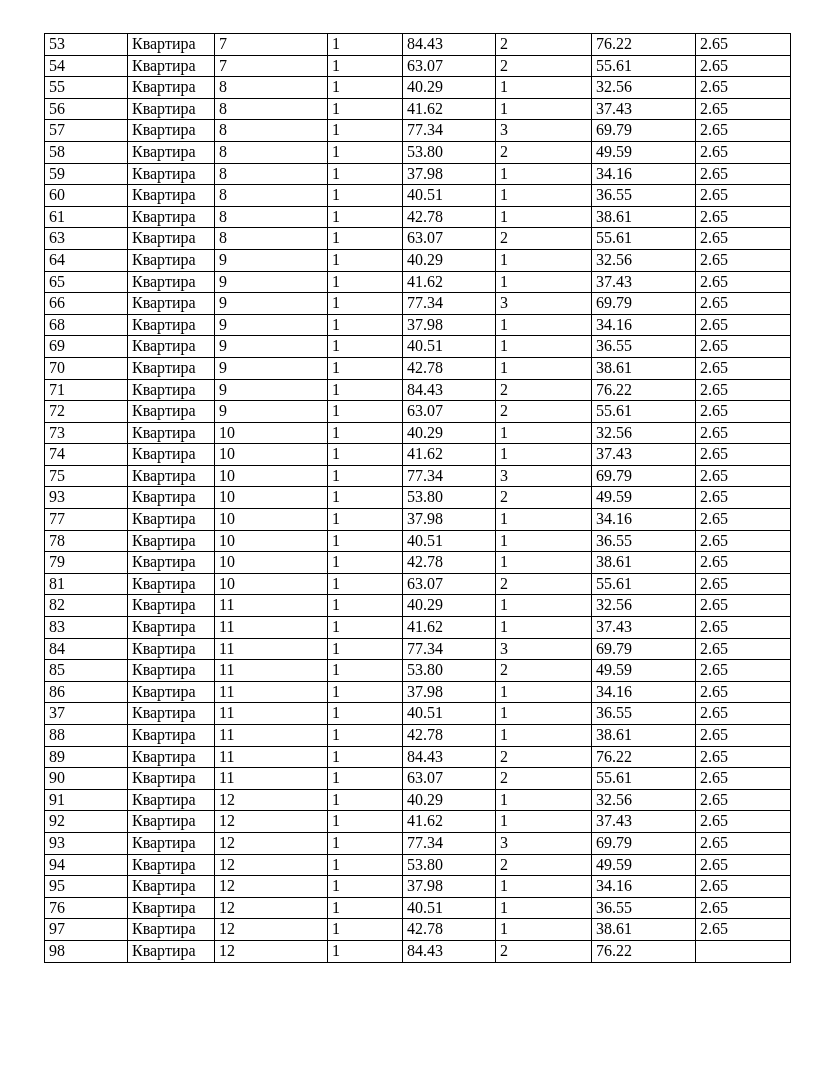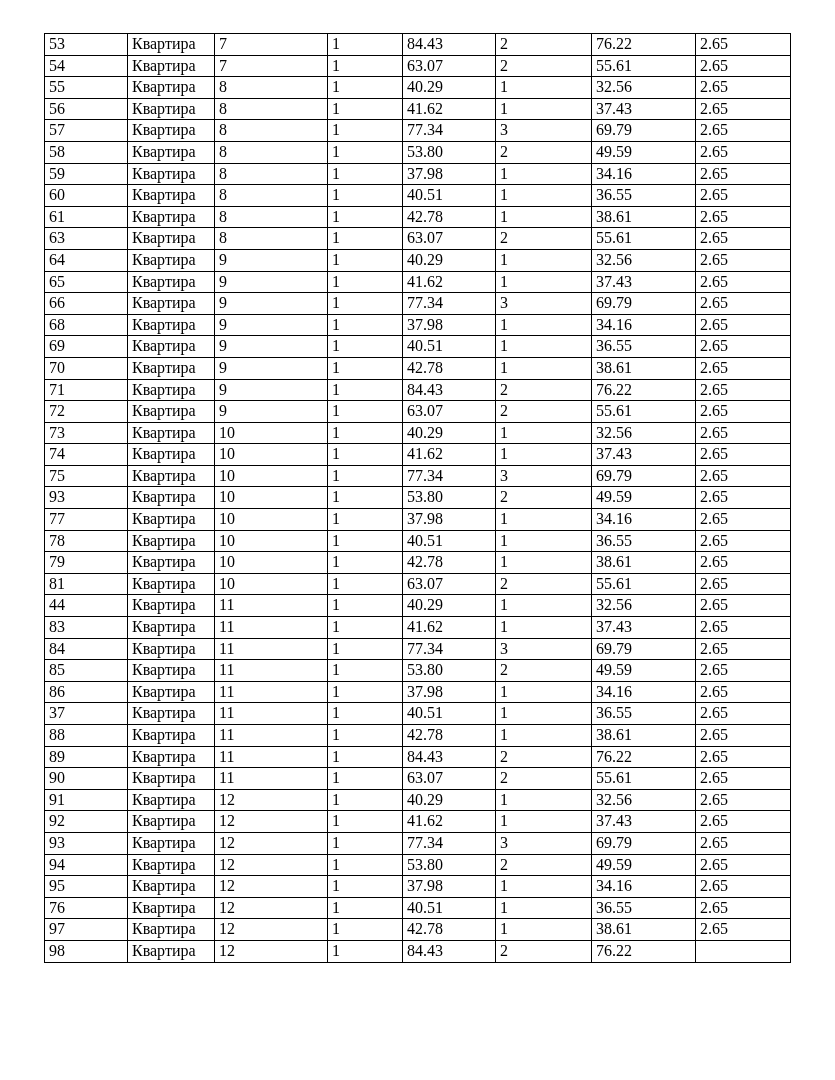--- a/index.html
+++ b/index.html
@@ -311,21 +311,21 @@
           <td>81</td>
           <td>Квартира</td>
           <td>10</td>
           <td>1</td>
           <td>63.07</td>
           <td>2</td>
           <td>55.61</td>
           <td>2.65</td>
         </tr>
         <tr>
-          <td>44</td>
+          <td>82</td>
           <td>Квартира</td>
           <td>11</td>
           <td>1</td>
           <td>40.29</td>
           <td>1</td>
           <td>32.56</td>
           <td>2.65</td>
         </tr>
         <tr>
           <td>83</td>

